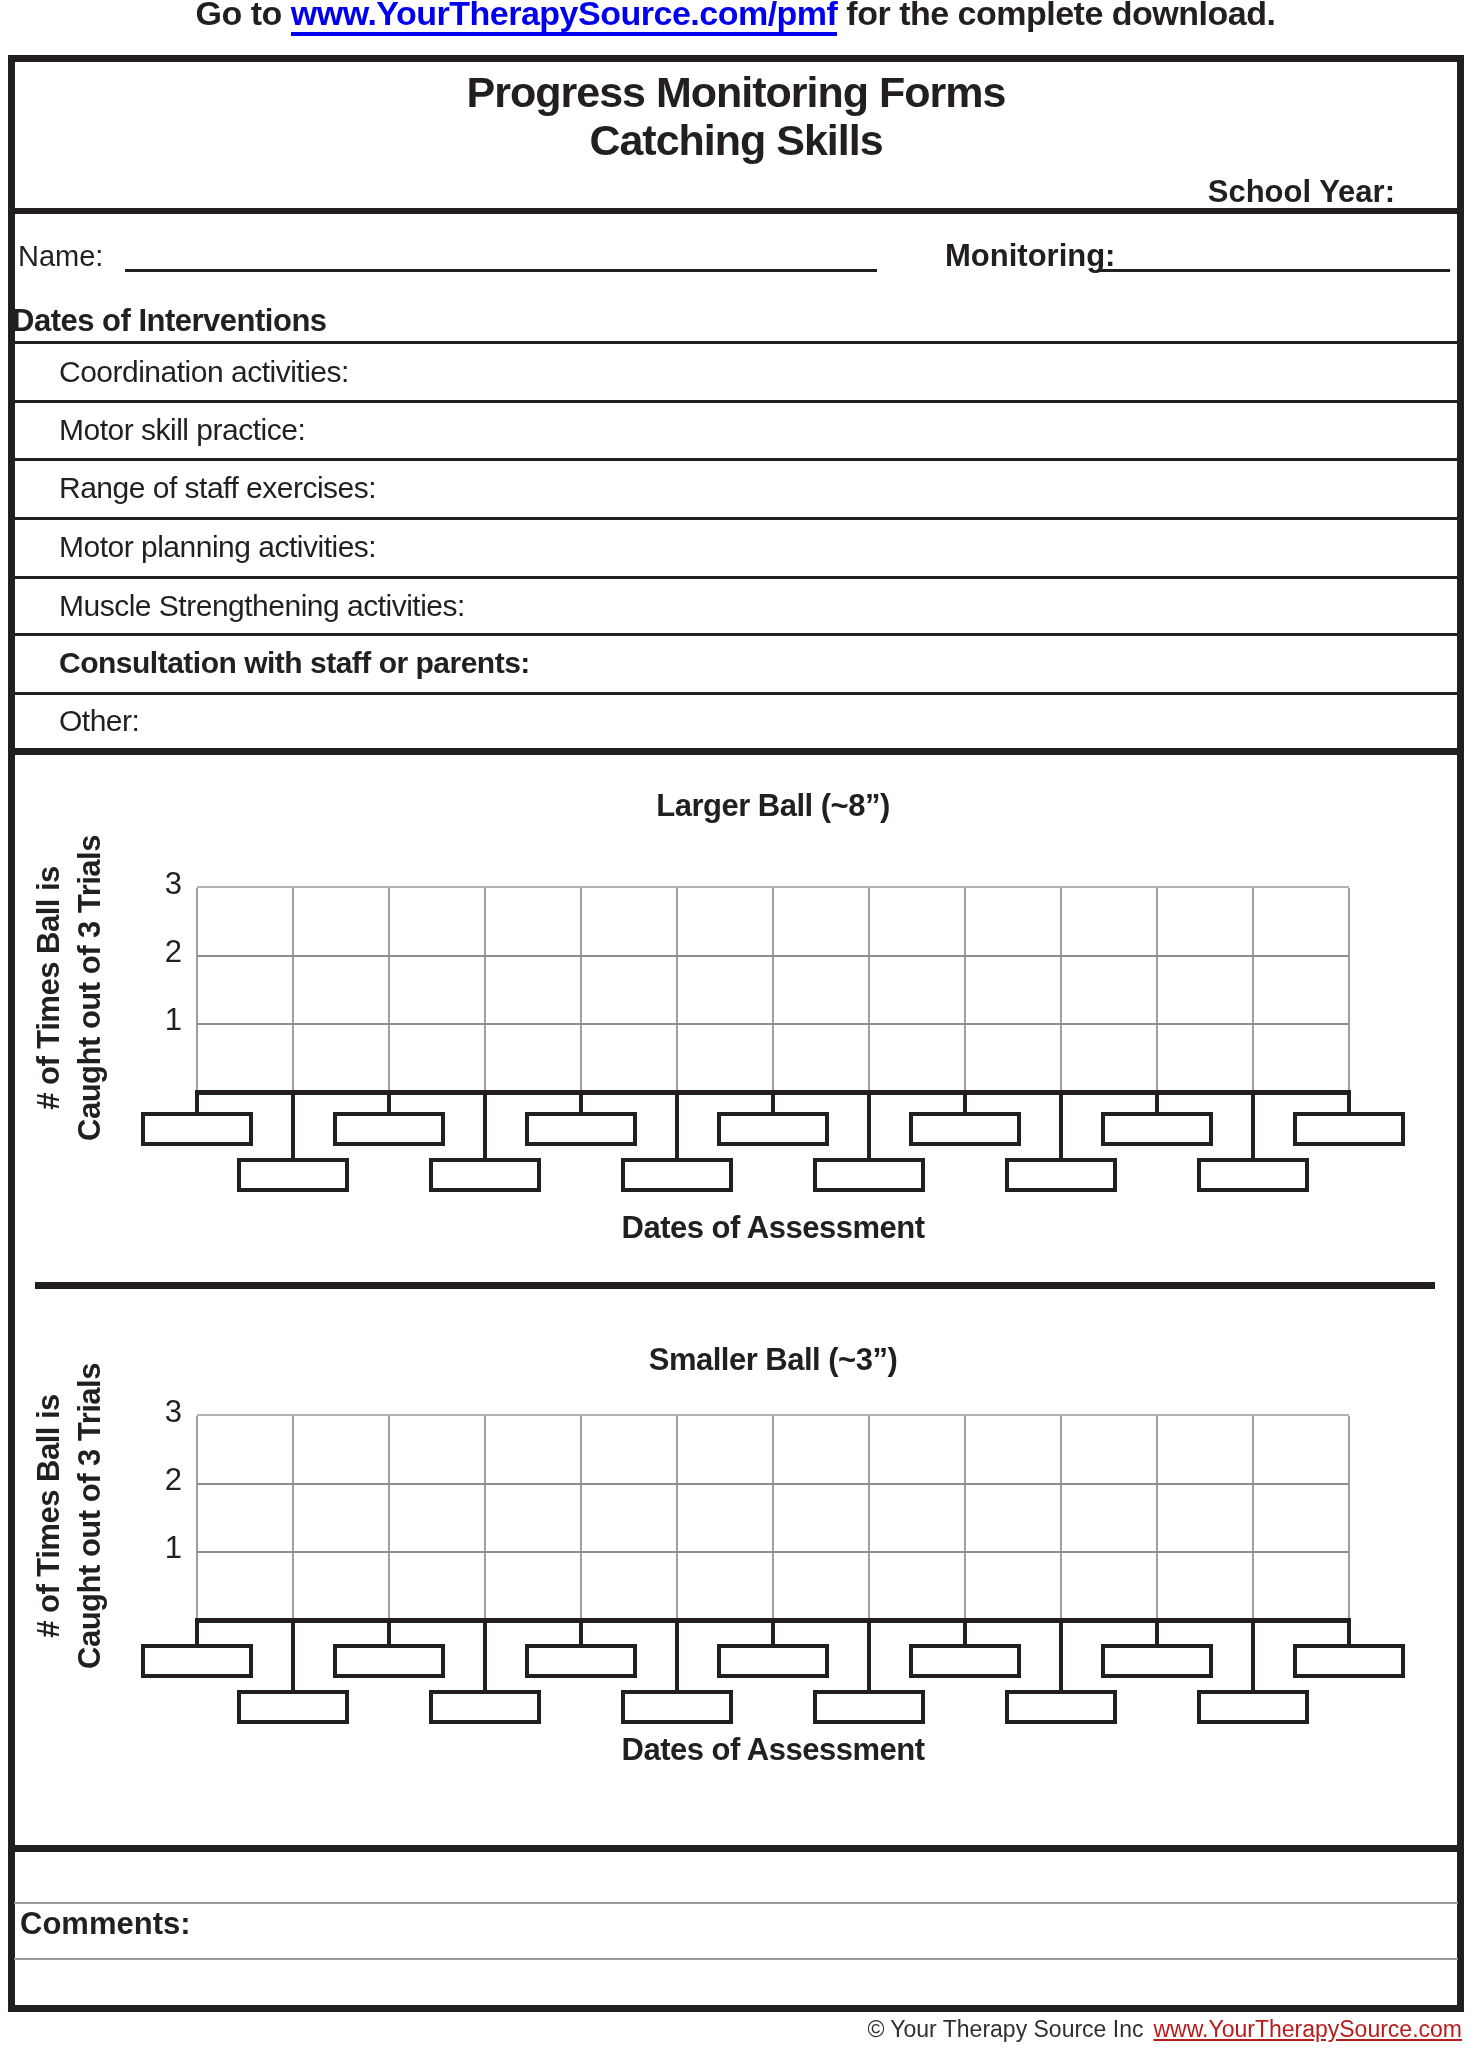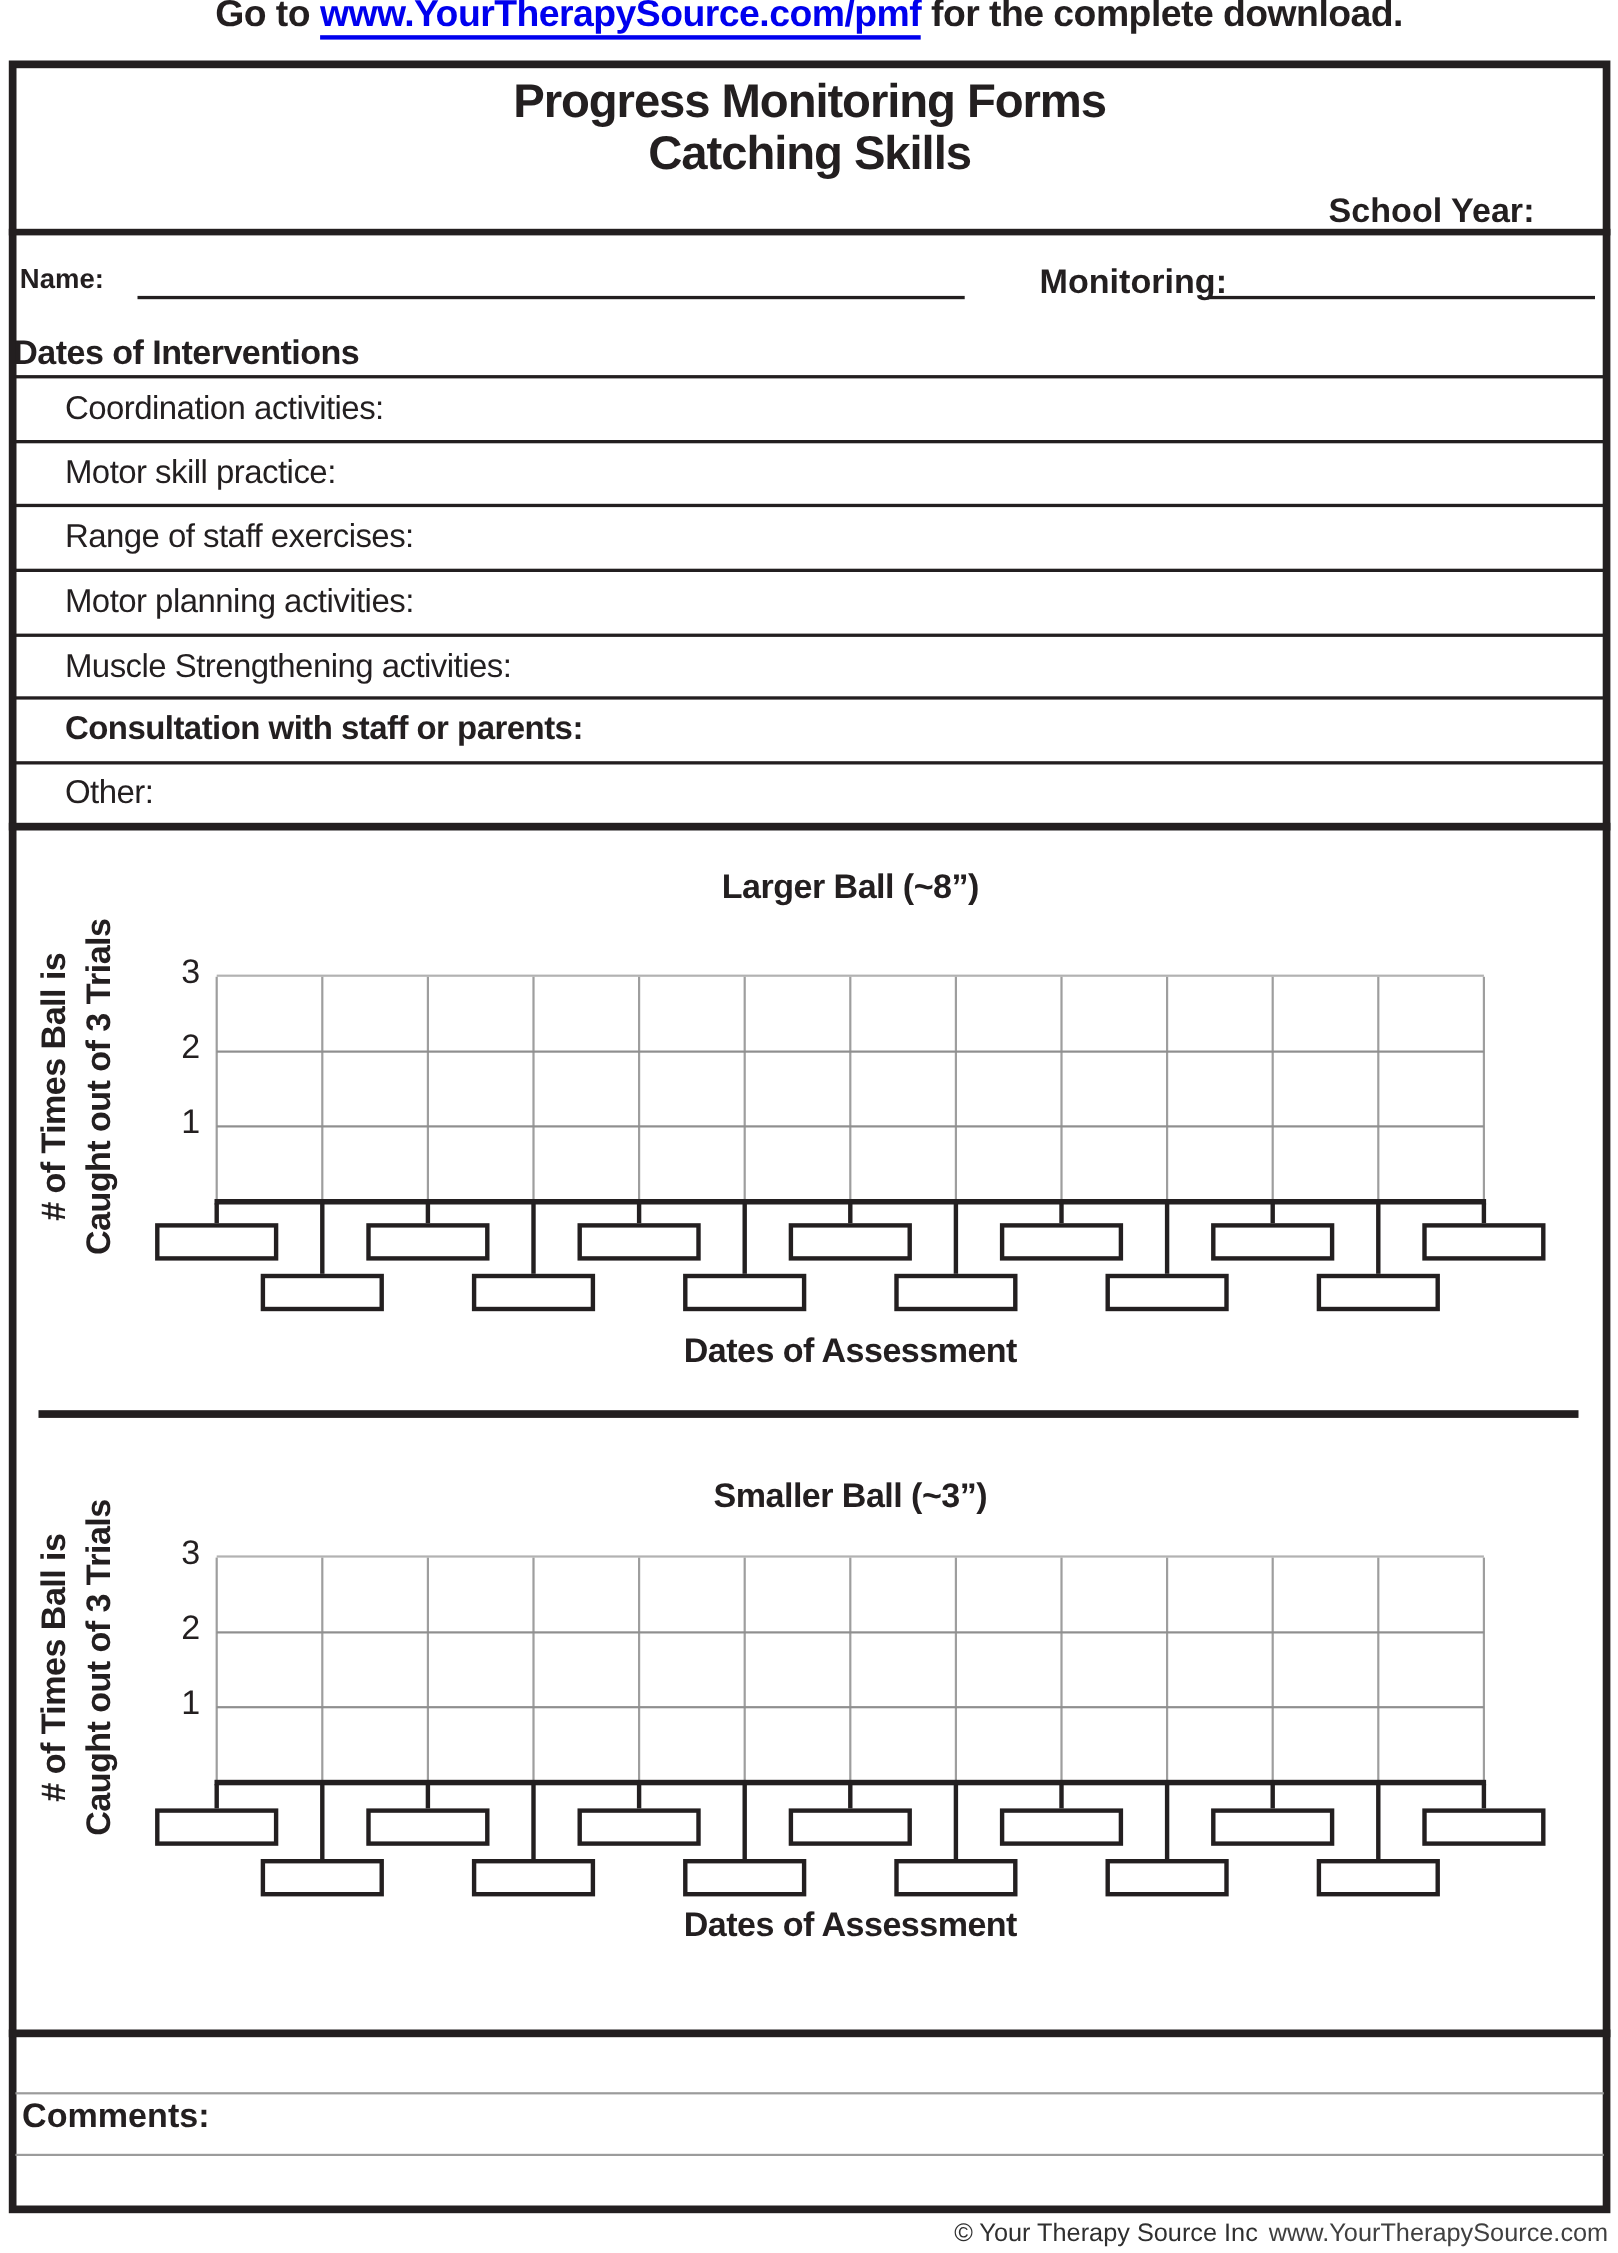--- a/index.html
+++ b/index.html
@@ -18,21 +18,21 @@
 
   .main-border {
     position:absolute; left:8px; top:55px; width:1456px; height:1957px;
     border:7px solid #231f20; box-sizing:border-box;
   }
 
   .title1 { position:absolute; left:8px; top:68px;  width:1456px; text-align:center; font-size:43px; font-weight:bold; letter-spacing:-1px; }
   .title2 { position:absolute; left:8px; top:116px; width:1456px; text-align:center; font-size:43px; font-weight:bold; letter-spacing:-1px; }
   .school-year { position:absolute; left:1000px; top:174px; width:395px; text-align:right; font-size:31px; font-weight:bold; }
 
-  .name-label      { position:absolute; left:18px;  top:240px; font-size:25px; font-weight:bold; }
+  .name-label      { position:absolute; left:18px;  top:240px; font-size:29px; font-weight:normal; }
   .therapist-label { position:absolute; left:945px; top:238px; font-size:31px; font-weight:bold; }
 
   .interventions-header { position:absolute; left:12px; top:303px; font-size:31px; font-weight:bold; letter-spacing:-0.5px; }
   .row-label { position:absolute; left:11px; font-size:30px; letter-spacing:-0.5px;margin-left:48px; }
 
   .chart-title { position:absolute; text-align:center; font-size:31px; font-weight:bold; letter-spacing:-0.5px; }
   .x-axis-label { position:absolute; text-align:center; font-size:31px; font-weight:bold; letter-spacing:-0.5px; }
   .y-axis-label {
     position:absolute; width:430px; height:88px; transform:rotate(-90deg);
     text-align:center; font-size:31px; font-weight:bold; line-height:41px; letter-spacing:-0.5px;
@@ -41,21 +41,21 @@
   .plot { position:absolute; border-top:2px solid #b2b2b2; box-sizing:border-box; }
   .vgrid { position:absolute; top:0; width:2px; background:#9e9e9e; }
   .hgrid { position:absolute; left:0; height:2px; background:#8f8f8f; }
   .baseline { position:absolute; height:5px; background:#231f20; }
   .stem { position:absolute; width:4px; background:#231f20; }
   .date-box { position:absolute; width:112px; height:34px; background:#fff; border:4px solid #231f20; box-sizing:border-box; }
 
   .comments-label { position:absolute; left:20px; top:1858px; font-size:31px; font-weight:bold;margin-top:48px; }
 
   .footer { position:absolute; top:2016px; left:400px; width:1062px; text-align:right; font-size:23px; color:#2f2f2f; white-space:nowrap; }
-  .footer a { color:#404040; margin-left:10px; cursor:pointer; }
+  .footer a { color:#b91c1c; text-decoration:underline; margin-left:10px; cursor:pointer; }
 </style>
 </head>
 <body>
 
 <div class="page">
 
   <div class="header">
     <span>Go to </span><a>www.YourTherapySource.com/pmf</a><span> for the complete download.</span>
   </div>
 

